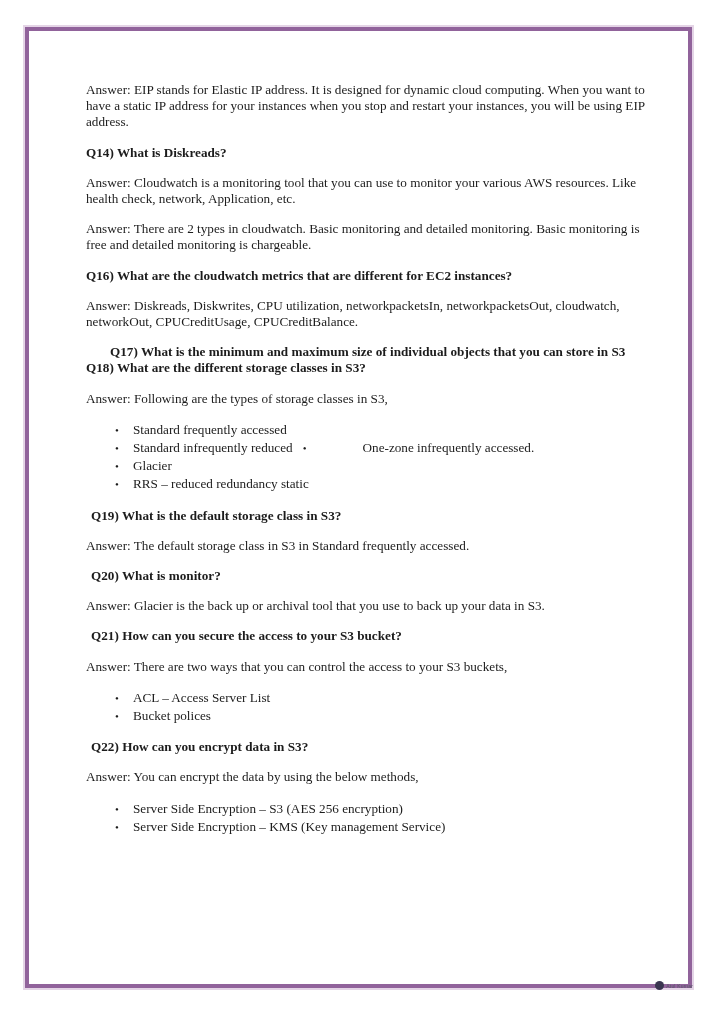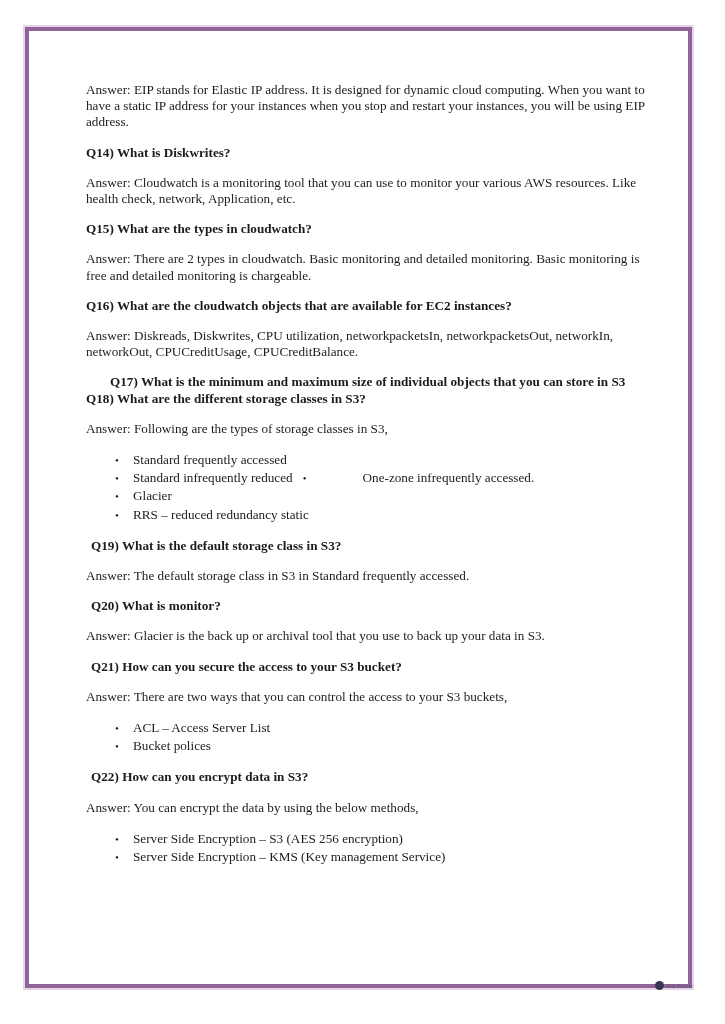--- a/index.html
+++ b/index.html
@@ -97,28 +97,27 @@
 </head>
 <body>
 
 <div class="page">
   <div class="frame"></div>
 
   <div class="content">
 
     <p class="para">Answer: EIP stands for Elastic IP address. It is designed for dynamic cloud computing. When you want to have a static IP address for your instances when you stop and restart your instances, you will be using EIP address.</p>
 
-    <p class="heading">Q14) What is Diskwrites?</p>
+    <p class="heading">Q14) What is Diskreads?</p>
     <p class="para">Answer: Cloudwatch is a monitoring tool that you can use to monitor your various AWS resources. Like health check, network, Application, etc.</p>
 
-    <p class="heading">Q15) What are the types in cloudwatch?</p>
     <p class="para">Answer: There are 2 types in cloudwatch. Basic monitoring and detailed monitoring. Basic monitoring is free and detailed monitoring is chargeable.</p>
 
-    <p class="heading">Q16) What are the cloudwatch objects that are available for EC2 instances?</p>
-    <p class="para">Answer: Diskreads, Diskwrites, CPU utilization, networkpacketsIn, networkpacketsOut, networkIn, networkOut, CPUCreditUsage, CPUCreditBalance.</p>
+    <p class="heading">Q16) What are the cloudwatch metrics that are different for EC2 instances?</p>
+    <p class="para">Answer: Diskreads, Diskwrites, CPU utilization, networkpacketsIn, networkpacketsOut, cloudwatch, networkOut, CPUCreditUsage, CPUCreditBalance.</p>
 
     <p class="heading tight">Q17) What is the minimum and maximum size of individual objects that you can store in S3</p>
 
     <p class="heading">Q18) What are the different storage classes in S3?</p>
     <p class="para">Answer: Following are the types of storage classes in S3,</p>
     <ul class="bullets">
       <li>
         <span class="dot">•</span>
         <span>Standard frequently accessed</span>
       </li>

